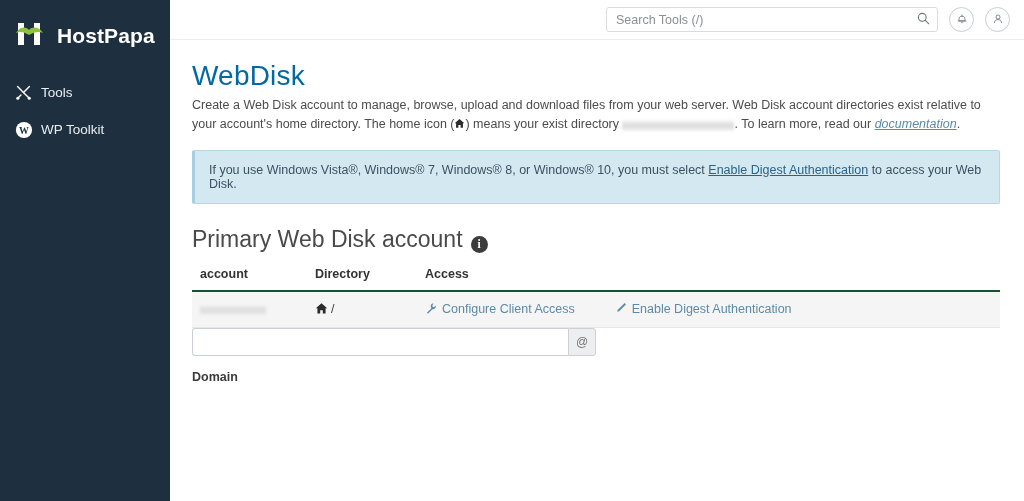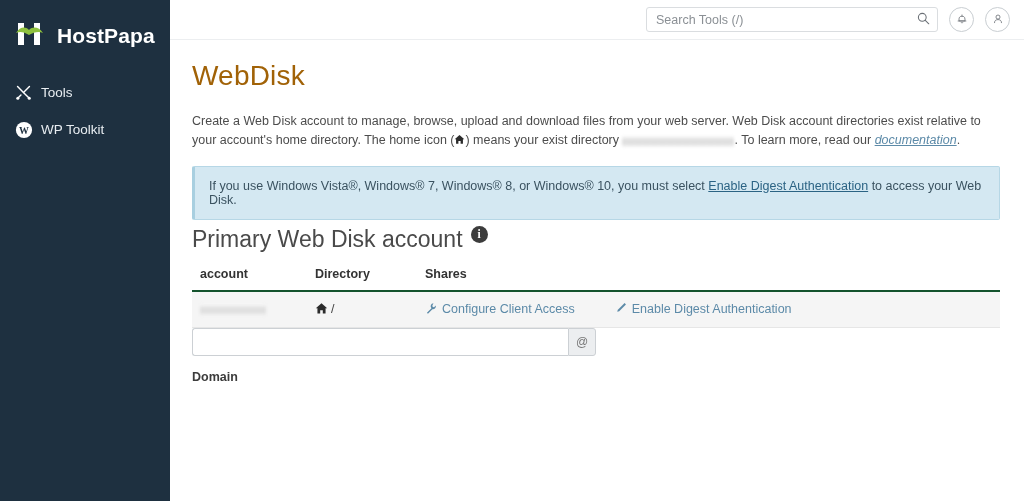--- a/index.html
+++ b/index.html
@@ -50,21 +50,21 @@
   .topbar {
     height: 40px; min-height: 40px;
     border-bottom: 1px solid #eceef0;
     background: #fff;
     display: flex; align-items: center; justify-content: flex-end;
     padding-right: 14px;
     gap: 11px;
   }
   .search-wrap {
     position: relative;
-    width: 292px; height: 25px; margin-left: 13px;
+    width: 332px; height: 25px; margin-left: 13px;
   }
   .search-input {
     width: 100%; height: 25px;
     border: 1px solid #dadde0;
     border-radius: 3px;
     padding: 0 28px 0 9px;
     font-size: 12.5px;
     font-family: "Liberation Sans", sans-serif;
     color: #55595c;
     background: #fff;
@@ -84,23 +84,23 @@
   }
 
   .content {
     flex: 1;
     overflow: hidden;
     padding: 20px 24px 0 22px;
   }
   .inner { max-width: 830px; }
 
   h1.page-title {
-    font-size: 28px; font-weight: 400; color: #a16207;
+    font-size: 28px; font-weight: 400; color: #0369a1;
     letter-spacing: .2px;
-    margin-bottom: 20px;
+    margin-bottom: 4px;
   }
   p.intro {
     font-size: 12.5px; line-height: 1.55; color: #4c4c4c;
     margin-bottom: 15px;
   }
   .redact {
     display: inline-block;
     vertical-align: middle;
     background: linear-gradient(180deg,#fbfbfb 0%,#e4e4e4 28%,#dcdcdc 60%,#f4f4f4 100%);
     filter: blur(1.6px);
@@ -109,27 +109,27 @@
   .redact.inline-path { width: 112px; height: 11px; }
   .doc-link { color: #5c8aa8; text-decoration: underline; cursor: pointer; font-style: italic; }
 
   .alert-info {
     background: #d4e8f2;
     border: 1px solid #b6d7e6;
     border-left: 3px solid #a8cfe0;
     border-radius: 2px;
     padding: 12px 14px;
     font-size: 12.5px; color: #3a5260;
-    margin-bottom: 6px;
+    margin-bottom: 22px;
   }
   .alert-info a { color: #2b6384; text-decoration: underline; cursor: pointer; }
 
   h2.section-title {
     font-size: 23px; font-weight: 400; color: #4a4a4a;
-    display: flex; align-items: flex-start; gap: 8px;
+    display: flex; align-items: flex-end; gap: 8px;
     margin-bottom: 14px;
   }
   h2.section-title.second { margin-top: 34px; margin-bottom: 13px; }
 
   table.wd-table { width: 100%; border-collapse: collapse; }
   table.wd-table th {
     text-align: left;
     font-size: 12.5px; font-weight: 700; color: #333;
     padding: 0 0 9px 8px;
     border-bottom: 2px solid #14532d;
@@ -278,21 +278,21 @@
         <h2 class="section-title">
           <span>Primary Web Disk account</span>
           <span class="info-badge">i</span>
         </h2>
 
         <table class="wd-table">
           <thead>
             <tr>
               <th>account</th>
               <th>Directory</th>
-              <th>Shares</th>
+              <th>Access</th>
             </tr>
           </thead>
           <tbody>
             <tr>
               <td class="col-account">
                 <span class="redact acct"></span>
               </td>
               <td class="col-dir">
                 <span class="dir-cell">
                   <span>

